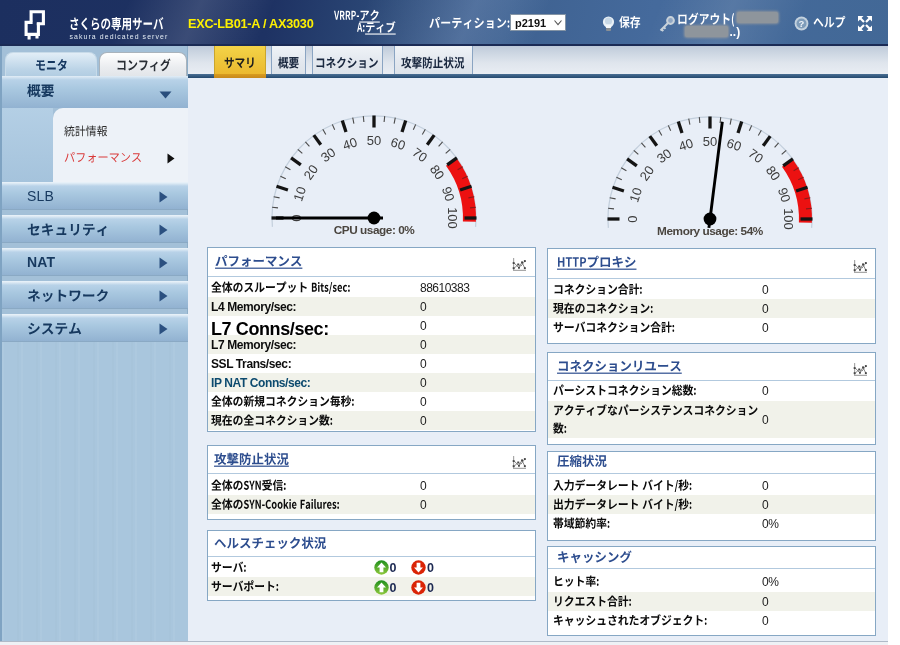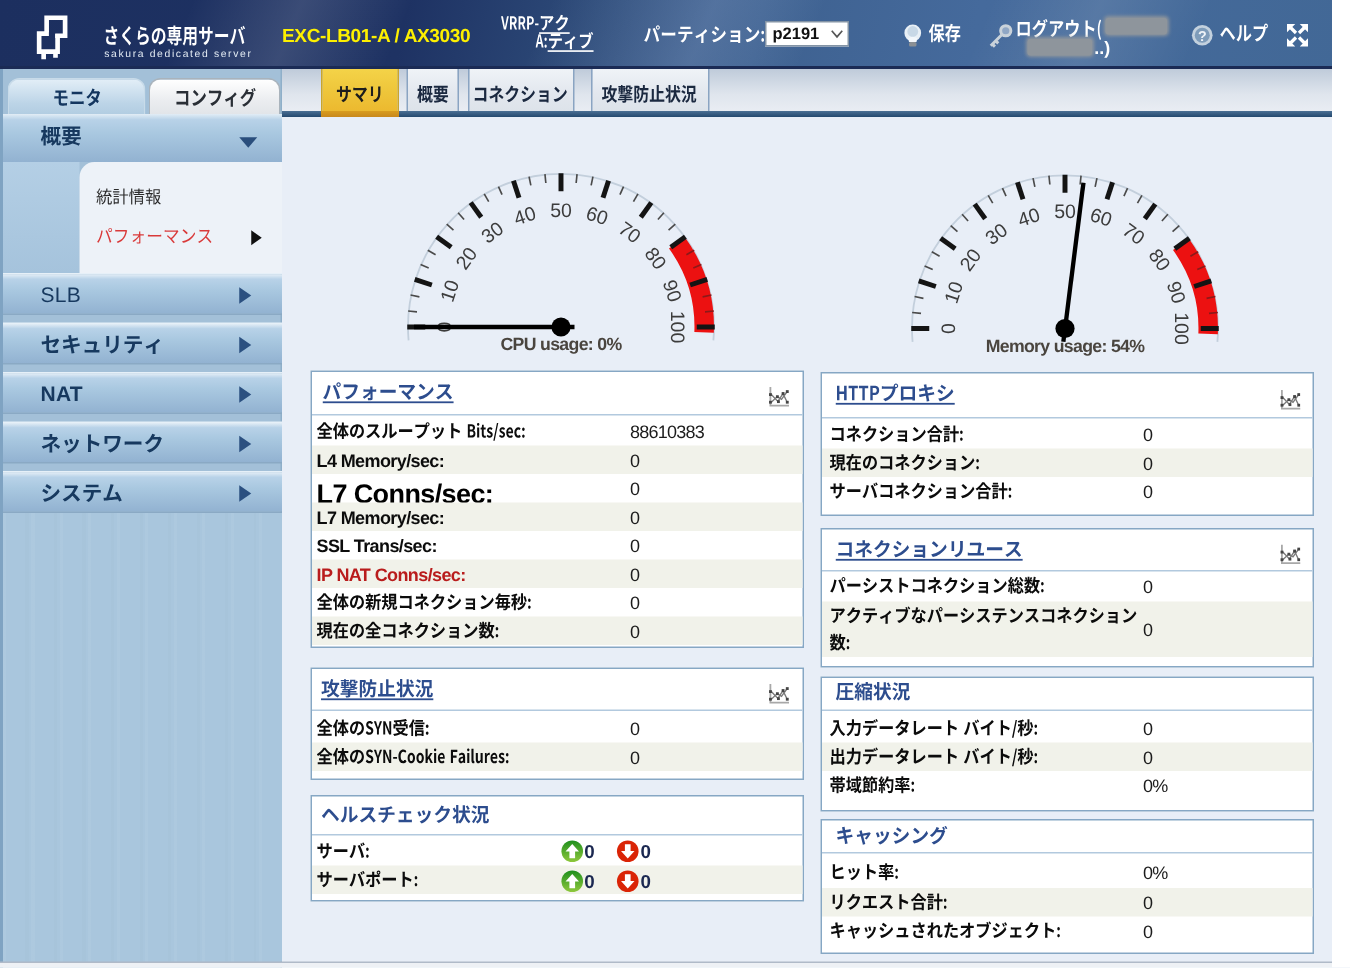--- a/index.html
+++ b/index.html
@@ -323,21 +323,21 @@
 <span style="position:absolute;left:211px;top:299.5px;white-space:nowrap;font-size:12px;font-weight:bold;color:#0c0c0c;letter-spacing:-.4px">L4 Memory/sec:</span>
 <span style="position:absolute;left:420px;top:299.5px;white-space:nowrap;font-size:12px;color:#1c1c1c;letter-spacing:-.5px">0</span>
 <span style="position:absolute;left:211px;top:318.5px;white-space:nowrap;font-size:18px;font-weight:bold;color:#000000;letter-spacing:-.4px">L7 Conns/sec:</span>
 <span style="position:absolute;left:420px;top:318.5px;white-space:nowrap;font-size:12px;color:#1c1c1c;letter-spacing:-.5px">0</span>
 <div style="position:absolute;left:208px;top:334.5px;width:327px;height:19px;background:#f1f2ea"></div>
 <span style="position:absolute;left:211px;top:337.5px;white-space:nowrap;font-size:12px;font-weight:bold;color:#0c0c0c;letter-spacing:-.4px">L7 Memory/sec:</span>
 <span style="position:absolute;left:420px;top:337.5px;white-space:nowrap;font-size:12px;color:#1c1c1c;letter-spacing:-.5px">0</span>
 <span style="position:absolute;left:211px;top:356.5px;white-space:nowrap;font-size:12px;font-weight:bold;color:#0c0c0c;letter-spacing:-.4px">SSL Trans/sec:</span>
 <span style="position:absolute;left:420px;top:356.5px;white-space:nowrap;font-size:12px;color:#1c1c1c;letter-spacing:-.5px">0</span>
 <div style="position:absolute;left:208px;top:372.5px;width:327px;height:19px;background:#f1f2ea"></div>
-<span style="position:absolute;left:211px;top:375.5px;white-space:nowrap;font-size:12px;font-weight:bold;color:#b91c1c;letter-spacing:-.4px">IP NAT Conns/sec:</span>
+<span style="position:absolute;left:211px;top:375.5px;white-space:nowrap;font-size:12px;font-weight:bold;color:#0c4a6e;letter-spacing:-.4px">IP NAT Conns/sec:</span>
 <span style="position:absolute;left:420px;top:375.5px;white-space:nowrap;font-size:12px;color:#1c1c1c;letter-spacing:-.5px">0</span>
 <svg style="position:absolute;left:211.0px;top:392.6px" width="146" height="16.6" viewBox="0 0 146 16.6">
       <g transform="translate(0,12.7)">
         <path d="M0.8 -0.5V0.8H10.1V-0.5H6V-1.9H9.1V-3.2H6V-4.6H8.6V-5.5C9 -5.2 9.4 -5 9.8 -4.7C10 -5.2 10.3 -5.6 10.6 -6C8.9 -6.8 7.1 -8.4 6 -10.2H4.6C3.8 -8.8 2.1 -6.9 0.2 -5.9C0.5 -5.6 0.9 -5 1 -4.7C1.4 -5 1.9 -5.2 2.2 -5.5V-4.6H4.7V-3.2H1.7V-1.9H4.7V-0.5ZM5.4 -8.8C6 -7.9 7 -6.8 8.2 -5.9H2.6C3.8 -6.8 4.8 -7.9 5.4 -8.8Z M13.2 -10.2C12.7 -8.4 11.8 -6.7 10.9 -5.6C11.2 -5.3 11.5 -4.5 11.7 -4.1C11.9 -4.4 12.1 -4.7 12.3 -5.1V1.1H13.5V-7.4C13.9 -8.2 14.2 -9 14.4 -9.7ZM14.2 -8.1V-6.7H16.3C15.7 -4.8 14.7 -2.9 13.6 -1.8C13.9 -1.5 14.3 -1 14.5 -0.7C14.9 -1.1 15.2 -1.5 15.5 -2.1V-0.9H16.9V1H18.2V-0.9H19.6V-2C19.9 -1.5 20.2 -1.1 20.5 -0.7C20.7 -1.1 21.2 -1.6 21.5 -1.8C20.4 -3 19.4 -4.8 18.8 -6.7H21.2V-8.1H18.2V-10.1H16.9V-8.1ZM16.9 -2.2H15.6C16.1 -3.1 16.5 -4.2 16.9 -5.3ZM18.2 -2.2V-5.4C18.5 -4.2 19 -3.2 19.5 -2.2Z M26.4 -7.4C26.3 -6.4 26.1 -5.4 25.8 -4.5C25.4 -2.9 25 -2.1 24.5 -2.1C24.1 -2.1 23.7 -2.7 23.7 -3.9C23.7 -5.2 24.6 -7 26.4 -7.4ZM27.9 -7.4C29.3 -7.2 30.2 -5.9 30.2 -4.3C30.2 -2.5 29.1 -1.4 27.7 -1.1C27.4 -1 27.1 -0.9 26.7 -0.9L27.5 0.6C30.2 0.1 31.6 -1.7 31.6 -4.2C31.6 -6.8 29.9 -8.9 27.2 -8.9C24.5 -8.9 22.3 -6.5 22.3 -3.8C22.3 -1.7 23.3 -0.3 24.5 -0.3C25.7 -0.3 26.6 -1.8 27.2 -4.2C27.6 -5.3 27.7 -6.4 27.9 -7.4Z M41.8 -10.1C41.1 -9.7 40 -9.3 39 -9L38.3 -9.3V-5.1C38.3 -3.4 38.1 -1.4 36.9 0.1C37.2 0.3 37.6 0.8 37.8 1.1C39.2 -0.6 39.5 -3.1 39.5 -4.9H40.6V1H41.8V-4.9H42.9V-6.2H39.5V-7.9C40.6 -8.2 41.9 -8.5 42.8 -9ZM33.5 -7.7C33.7 -7.2 33.8 -6.7 33.8 -6.3H32.8V-5.1H34.8V-4.2H32.9V-3H34.5C34 -2.1 33.3 -1.2 32.6 -0.7C32.8 -0.5 33.2 0 33.4 0.3C33.9 -0.1 34.4 -0.7 34.8 -1.4V1.1H36V-1.5C36.4 -1.2 36.7 -0.8 36.8 -0.6L37.6 -1.6C37.3 -1.8 36.4 -2.6 36 -2.9V-3H37.8V-4.2H36V-5.1H37.9V-6.3H36.8C37 -6.7 37.2 -7.2 37.4 -7.7L36.7 -7.8H37.8V-9H36V-10.1H34.8V-9H33V-7.8H34.2ZM34.5 -7.8H36.2C36.1 -7.4 35.9 -6.9 35.8 -6.5L36.5 -6.3H34.3L34.9 -6.5C34.9 -6.9 34.7 -7.4 34.5 -7.8Z M49.5 -6.7H51.8V-6H49.5ZM49.5 -4.8H51.8V-4.1H49.5ZM49.5 -8.5H51.8V-7.8H49.5ZM45.2 -10.1V-8.4H43.8V-7.1H45.2V-5.7V-5.6H43.6V-4.3H45.2C45 -2.7 44.7 -1.1 43.5 -0.1C43.8 0.1 44.2 0.6 44.4 0.9C45.3 0 45.8 -1.2 46.1 -2.5C46.5 -1.9 47 -1.2 47.2 -0.7L48.1 -1.8C47.8 -2.1 46.8 -3.5 46.3 -4L46.4 -4.3H47.9V-5.6H46.4V-5.7V-7.1H47.8V-8.4H46.4V-10.1ZM48.3 -9.8V-2.8H49C48.8 -1.6 48.5 -0.6 46.9 0C47.1 0.3 47.5 0.8 47.6 1.1C49.5 0.3 50 -1.1 50.2 -2.8H50.7V-0.8C50.7 0.4 50.9 0.8 51.9 0.8C52.1 0.8 52.4 0.8 52.6 0.8C53.4 0.8 53.7 0.4 53.8 -1.3C53.5 -1.4 53 -1.6 52.7 -1.8C52.7 -0.6 52.7 -0.4 52.5 -0.4C52.4 -0.4 52.2 -0.4 52.1 -0.4C51.9 -0.4 51.9 -0.4 51.9 -0.8V-2.8H53.1V-9.8Z M55.6 -2V-0.3C55.9 -0.3 56.5 -0.4 56.9 -0.4H61.9L61.9 0.3H63.4C63.4 -0.1 63.4 -0.7 63.4 -1.2V-7.4C63.4 -7.7 63.4 -8.2 63.4 -8.5C63.2 -8.5 62.8 -8.4 62.5 -8.4H57C56.7 -8.4 56.1 -8.5 55.7 -8.5V-6.9C56 -6.9 56.6 -6.9 57 -6.9H61.9V-1.9H56.9C56.4 -1.9 55.9 -2 55.6 -2Z M74.2 -1.3 75.1 -2.6C74.1 -3.4 73.5 -3.8 72.5 -4.4L71.6 -3.2C72.6 -2.6 73.3 -2.1 74.2 -1.3ZM74 -7.2 73.2 -8.2C72.9 -8.1 72.6 -8.1 72.3 -8.1H71V-8.7C71 -9.1 71 -9.5 71 -9.8H69.5C69.5 -9.5 69.6 -9.1 69.6 -8.7V-8.1H67.7C67.3 -8.1 66.7 -8.1 66.3 -8.2V-6.6C66.6 -6.6 67.3 -6.6 67.7 -6.6C68.2 -6.6 71 -6.6 71.6 -6.6C71.3 -6.1 70.6 -5.4 69.8 -4.8C68.9 -4.2 67.5 -3.4 65.4 -2.8L66.2 -1.4C67.4 -1.8 68.5 -2.3 69.5 -2.9V-0.9C69.5 -0.4 69.5 0.3 69.5 0.7H71C71 0.3 70.9 -0.4 70.9 -0.9L70.9 -3.9C71.8 -4.6 72.7 -5.5 73.2 -6.2C73.5 -6.5 73.8 -6.9 74 -7.2Z M81.8 -9.4 80.2 -9.9C80.1 -9.5 79.9 -9 79.7 -8.7C79.2 -7.6 78.2 -6.1 76.4 -4.8L77.6 -3.8C78.6 -4.6 79.6 -5.7 80.3 -6.7H83.3C83.1 -5.8 82.5 -4.4 81.8 -3.4C80.8 -2.3 79.6 -1.2 77.4 -0.5L78.7 0.8C80.7 -0.1 82 -1.2 83.1 -2.6C84 -3.9 84.7 -5.5 85 -6.6C85 -6.9 85.2 -7.2 85.3 -7.5L84.2 -8.2C84 -8.1 83.6 -8.1 83.3 -8.1H81.1L81.1 -8.1C81.3 -8.4 81.5 -8.9 81.8 -9.4Z M89.7 -9.5 88.9 -8.2C89.7 -7.7 90.8 -6.9 91.4 -6.5L92.2 -7.8C91.6 -8.2 90.4 -9.1 89.7 -9.5ZM87.7 -1 88.5 0.6C89.5 0.4 91 -0.2 92.1 -0.9C93.9 -2 95.4 -3.5 96.4 -5.2L95.6 -6.8C94.7 -5.1 93.2 -3.5 91.4 -2.3C90.2 -1.6 88.9 -1.2 87.7 -1ZM88.1 -6.8 87.3 -5.4C88 -5 89.1 -4.2 89.7 -3.7L90.5 -5.1C90 -5.5 88.8 -6.3 88.1 -6.8Z M99.4 -1V0.5C99.6 0.4 100 0.4 100.3 0.4H104.4L104.4 0.9H105.8C105.8 0.7 105.7 0.3 105.7 0.1C105.7 -0.9 105.7 -5.4 105.7 -5.9C105.7 -6.2 105.7 -6.6 105.8 -6.7C105.6 -6.7 105.2 -6.7 104.9 -6.7C104 -6.7 101.7 -6.7 100.8 -6.7C100.4 -6.7 99.8 -6.7 99.5 -6.8V-5.3C99.8 -5.4 100.4 -5.4 100.8 -5.4C101.7 -5.4 104 -5.4 104.4 -5.4V-3.9H101C100.5 -3.9 100.1 -3.9 99.8 -4V-2.5C100 -2.6 100.5 -2.6 101 -2.6H104.4V-1H100.3C99.9 -1 99.6 -1 99.4 -1Z M110.6 -9.1 109.6 -7.9C110.4 -7.3 111.7 -6 112.3 -5.3L113.4 -6.6C112.8 -7.3 111.4 -8.6 110.6 -9.1ZM109.3 -1.1 110.2 0.5C111.7 0.2 113.1 -0.5 114.2 -1.2C115.9 -2.4 117.3 -4.1 118.2 -5.7L117.3 -7.4C116.6 -5.7 115.2 -3.9 113.4 -2.7C112.3 -2 110.9 -1.4 109.3 -1.1Z M126.6 -5.7 126.5 -4.4H124.9L125.1 -5.7ZM121.6 -10.2C121.2 -9 120.4 -7.7 119.3 -6.6C119.6 -6.5 120.1 -6 120.4 -5.7C120.7 -6.1 121 -6.4 121.2 -6.7C121.2 -6 121.1 -5.2 121 -4.4H119.2V-3.2H120.8C120.6 -2 120.5 -0.8 120.3 0L121.6 0.2L121.7 -0.5H126.1C126.1 -0.3 126 -0.2 125.9 -0.1C125.8 0 125.7 0.1 125.5 0.1C125.3 0.1 124.8 0.1 124.3 0C124.5 0.3 124.6 0.8 124.6 1.1C125.2 1.1 125.8 1.1 126.1 1.1C126.5 1 126.8 0.9 127.1 0.5C127.2 0.3 127.3 -0 127.4 -0.5H129V-1.8H127.6C127.6 -2.2 127.7 -2.6 127.7 -3.2H129.2V-4.4H127.8L127.9 -6.4C127.9 -6.5 127.9 -7 127.9 -7H121.4C121.6 -7.3 121.8 -7.5 121.9 -7.8H128.8V-9.1H122.6L123 -9.9ZM122.4 -5.7H123.9L123.7 -4.4H122.3ZM126.3 -1.8H124.7L124.8 -3.2H126.4C126.4 -2.6 126.4 -2.2 126.3 -1.8ZM121.9 -1.8 122.1 -3.2H123.6L123.5 -1.8Z M136.4 -10.2V-4C136.4 -3.9 136.3 -3.8 136.2 -3.8C136.1 -3.8 135.7 -3.8 135.3 -3.8C135.5 -3.4 135.7 -2.8 135.7 -2.4C136.4 -2.4 136.9 -2.5 137.2 -2.7C137.6 -2.9 137.7 -3.3 137.7 -4V-10.2ZM134.8 -8.1C134.6 -6.8 134.2 -5.5 133.7 -4.6C134 -4.5 134.6 -4.2 134.8 -4C135.3 -4.9 135.8 -6.4 136 -7.9ZM138 -7.8C138.4 -6.8 138.9 -5.3 139 -4.4L140.2 -4.8C140 -5.8 139.6 -7.2 139.1 -8.3ZM138.4 -4.2C137.7 -1.8 136.3 -0.7 133.8 -0.3C134 0.1 134.3 0.6 134.5 1.1C137.3 0.3 138.9 -1 139.6 -3.9ZM133.3 -10.1C132.4 -9.7 131.1 -9.3 129.9 -9.1C130.1 -8.8 130.2 -8.3 130.3 -8C130.7 -8 131.1 -8.1 131.6 -8.2V-6.8H130V-5.5H131.4C131 -4.3 130.4 -3 129.8 -2.2C130 -1.9 130.3 -1.3 130.4 -0.9C130.8 -1.5 131.3 -2.3 131.6 -3.3V1.1H132.9V-3.6C133.1 -3.2 133.4 -2.7 133.5 -2.4L134.2 -3.6C134 -3.8 133.1 -4.9 132.9 -5.1V-5.5H134V-6.8H132.9V-8.5C133.3 -8.6 133.8 -8.8 134.1 -9Z M141.9 -4.4C142.4 -4.4 142.8 -4.9 142.8 -5.5C142.8 -6.2 142.4 -6.7 141.9 -6.7C141.4 -6.7 141.1 -6.2 141.1 -5.5C141.1 -4.9 141.4 -4.4 141.9 -4.4ZM141.9 0.2C142.4 0.2 142.8 -0.3 142.8 -1C142.8 -1.6 142.4 -2.1 141.9 -2.1C141.4 -2.1 141.1 -1.6 141.1 -1C141.1 -0.3 141.4 0.2 141.9 0.2Z" fill="#0c0c0c"></path>
       </g>
     </svg>
 <span style="position:absolute;left:420px;top:394.5px;white-space:nowrap;font-size:12px;color:#1c1c1c;letter-spacing:-.5px">0</span>
 <div style="position:absolute;left:208px;top:410.5px;width:327px;height:19px;background:#f1f2ea"></div>
 <svg style="position:absolute;left:211.0px;top:411.6px" width="124" height="16.6" viewBox="0 0 124 16.6">
       <g transform="translate(0,12.7)">

